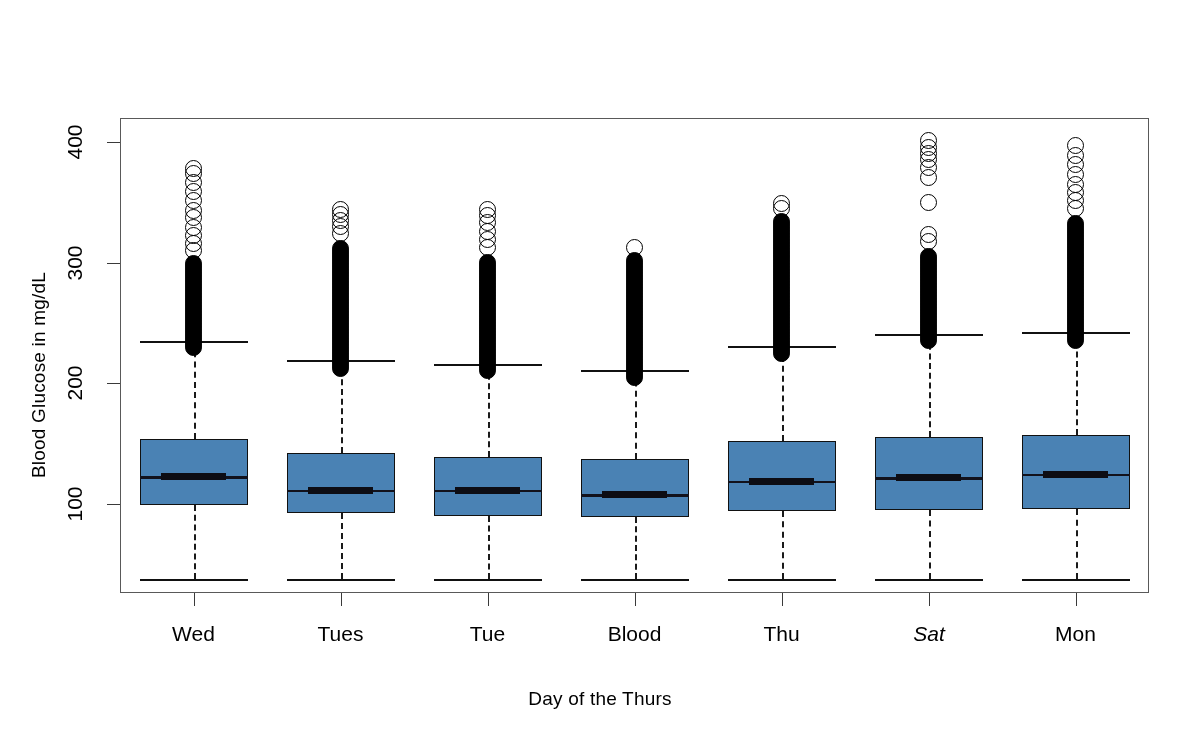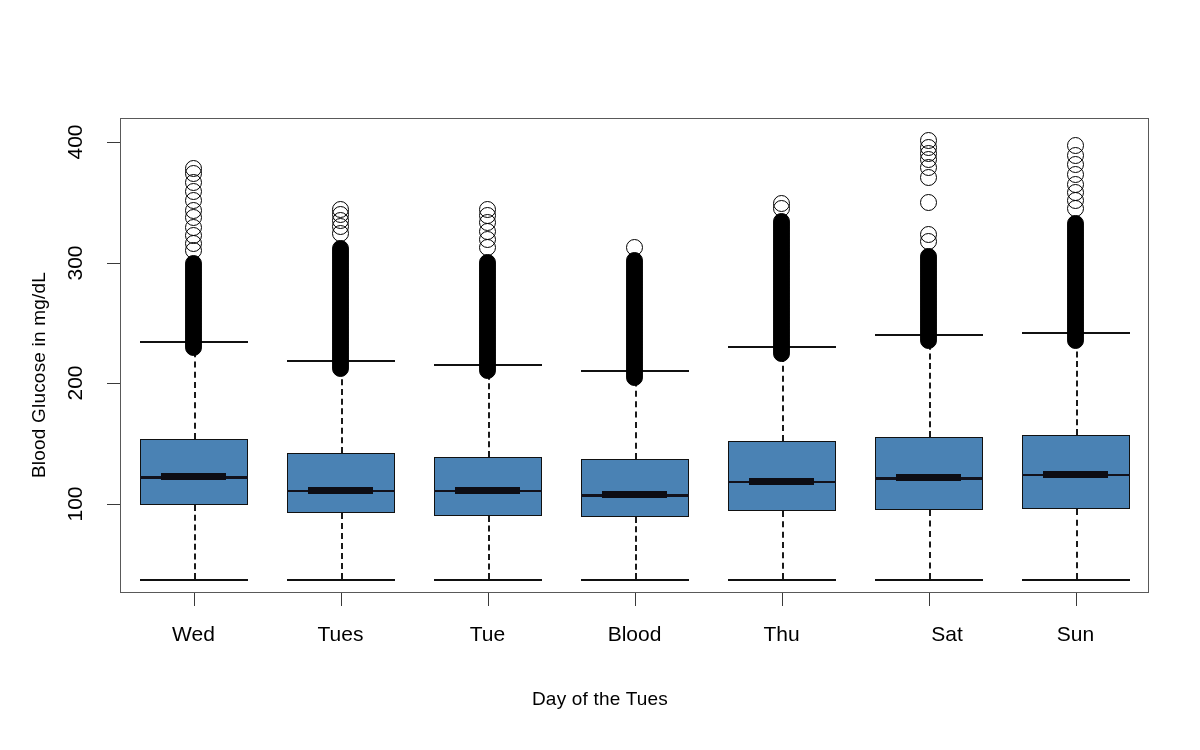--- a/index.html
+++ b/index.html
@@ -471,20 +471,20 @@
       <div class="xtick-label" style="left: 123.5px;">Wed</div>
       <div class="xtick" style="left: 340.5px;"></div>
       <div class="xtick-label" style="left: 270.5px;">Tues</div>
       <div class="xtick" style="left: 487.5px;"></div>
       <div class="xtick-label" style="left: 417.5px;">Tue</div>
       <div class="xtick" style="left: 634.5px;"></div>
       <div class="xtick-label" style="left: 564.5px;">Blood</div>
       <div class="xtick" style="left: 781.5px;"></div>
       <div class="xtick-label" style="left: 711.5px;">Thu</div>
       <div class="xtick" style="left: 928.5px;"></div>
-      <div class="xtick-label" style="left: 877px;">Sat</div>
+      <div class="xtick-label" style="left: 859px; font-style: italic;">Sat</div>
       <div class="xtick" style="left: 1075.5px;"></div>
-      <div class="xtick-label" style="left: 1005.5px;">Sun</div>
+      <div class="xtick-label" style="left: 1005.5px;">Mon</div>
     </div>
 
-  <div class="axis-title" id="x-axis-title">Day of the Tues</div>
+  <div class="axis-title" id="x-axis-title">Day of the Thurs</div>
 
 </div>
 
 </body></html>

